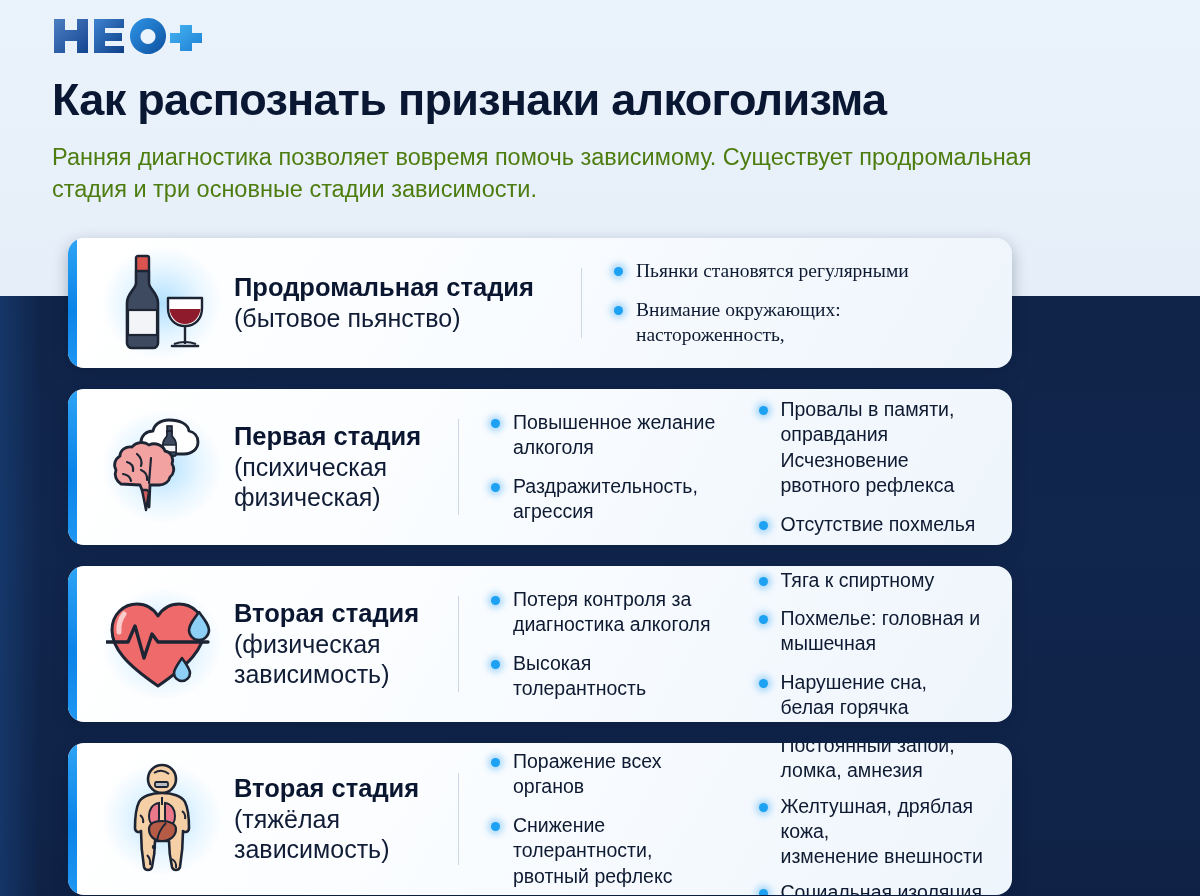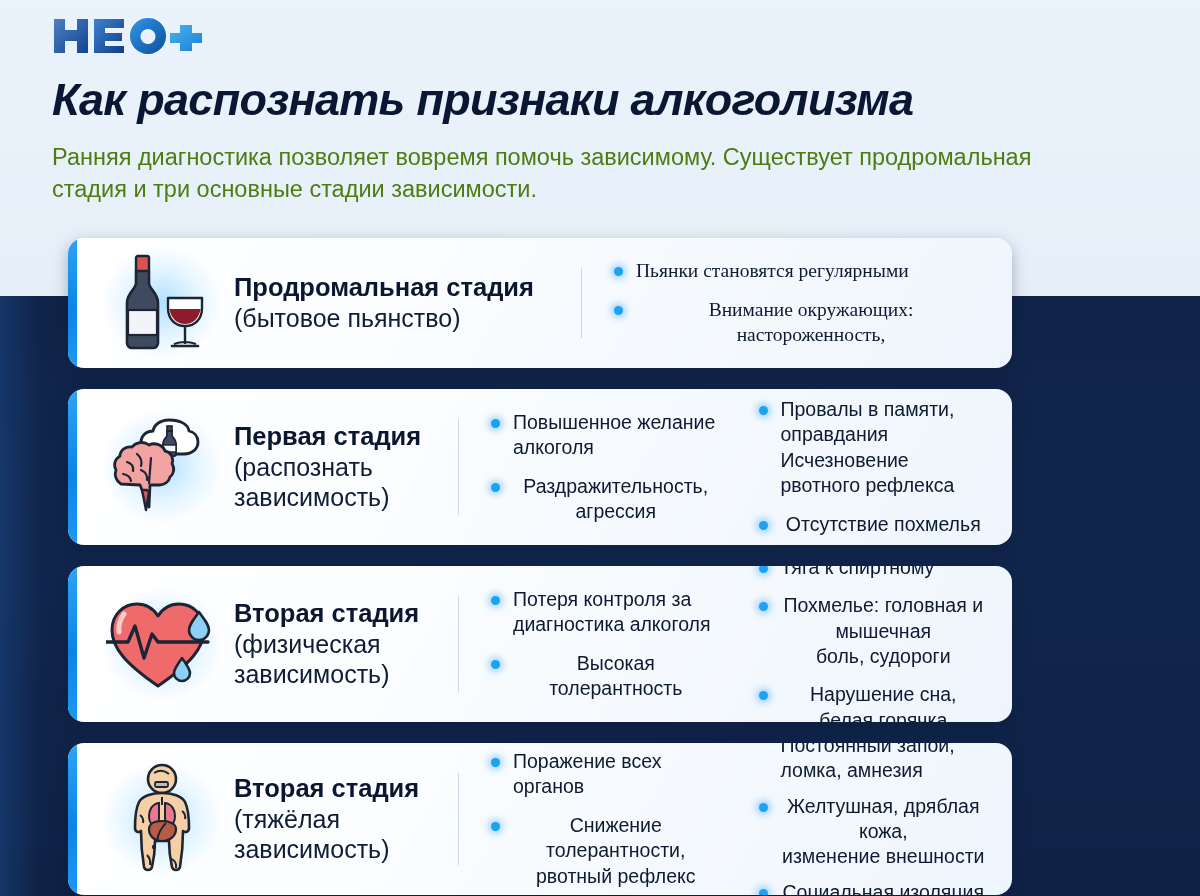--- a/index.html
+++ b/index.html
@@ -52,21 +52,20 @@
   .logo svg { display: block; }
 
   .page-title {
     margin-top: 18px;
     font-size: 45px;
     font-weight: 700;
     letter-spacing: -0.7px;
     color: #0a1733;
     line-height: 1.08;
     white-space: nowrap;
-    font-style: italic;
   }
 
   .page-subtitle {
     margin-top: 16px;
     font-size: 23.5px;
     font-weight: 400;
     color: #4d7c0f;
     line-height: 1.37;
     max-width: 1060px;
   }
@@ -175,21 +174,21 @@
   .card-3 .col,
   .card-4 .col { flex: 1 1 50%; }
 
   .bullet {
     position: relative;
     padding-left: 22px;
     font-size: 19.5px;
     line-height: 1.3;
     color: #0e1a31;
   }
-  .bullet + .bullet { margin-top: 13px; text-align: center; }
+  .bullet + .bullet { margin-top: 13px; }
   .bullet::before {
     content: "";
     position: absolute;
     left: 0; top: 9px;
     width: 9px; height: 9px;
     border-radius: 50%;
     background: #1da1f2;
     box-shadow: 0 0 7px 3px rgba(50,165,245,.45);
   }
   .bullet.nodot { padding-left: 22px; }
@@ -293,21 +292,21 @@
         <rect x="56" y="33" width="13" height="7" fill="#f2f4f7" stroke="#1d2433" stroke-width="1.4"></rect>
 
         <path d="M14 72 c-5 -3 -7 -9 -5 -14 c-3 -5 -1 -11 4 -14 c0 -6 6 -10 12 -9 c4 -5 12 -6 17 -2 c6 -3 14 0 16 6 c6 1 9 7 7 13 c3 4 2 10 -2 13 c-1 5 -6 8 -11 8 l-9 0 l-1 22 l-9 -22 Z" fill="#f3a2a2" stroke="#1d2433" stroke-width="2.8" stroke-linejoin="round"></path>
         <path d="M44 46 l-2 25 M30 42 q6 5 4 12 M20 50 q7 2 6 9 M16 62 q7 1 8 7 M34 58 q7 3 6 10" fill="none" stroke="#1d2433" stroke-width="2.2" stroke-linecap="round"></path>
         <path d="M40 78 l-5 0 l4 20 l3 -18 Z" fill="#cd5c5c" stroke="#1d2433" stroke-width="2.4" stroke-linejoin="round"></path>
       </svg>
     </div>
 
     <div class="stage-title">
       <div class="main">Первая стадия</div>
-      <div class="sub">(распознать зависимость)</div>
+      <div class="sub">(психическая физическая)</div>
     </div>
 
     <div class="divider"></div>
 
     <div class="cols">
       <div class="col col-1">
         <div class="bullet">
           <span>Повышенное желание</span>
           <span class="cont">алкоголя</span>
         </div>
@@ -356,21 +355,20 @@
         <div class="bullet">
           <span>Высокая толерантность</span>
         </div>
       </div>
       <div class="col col-2">
         <div class="bullet">
           <span>Тяга к спиртному</span>
         </div>
         <div class="bullet">
           <span>Похмелье: головная и мышечная</span>
-          <span class="cont">боль, судороги</span>
         </div>
         <div class="bullet">
           <span>Нарушение сна, белая горячка</span>
         </div>
       </div>
     </div>
   </div>
 
   <div class="card card-4">
     <div class="icon-wrap">

